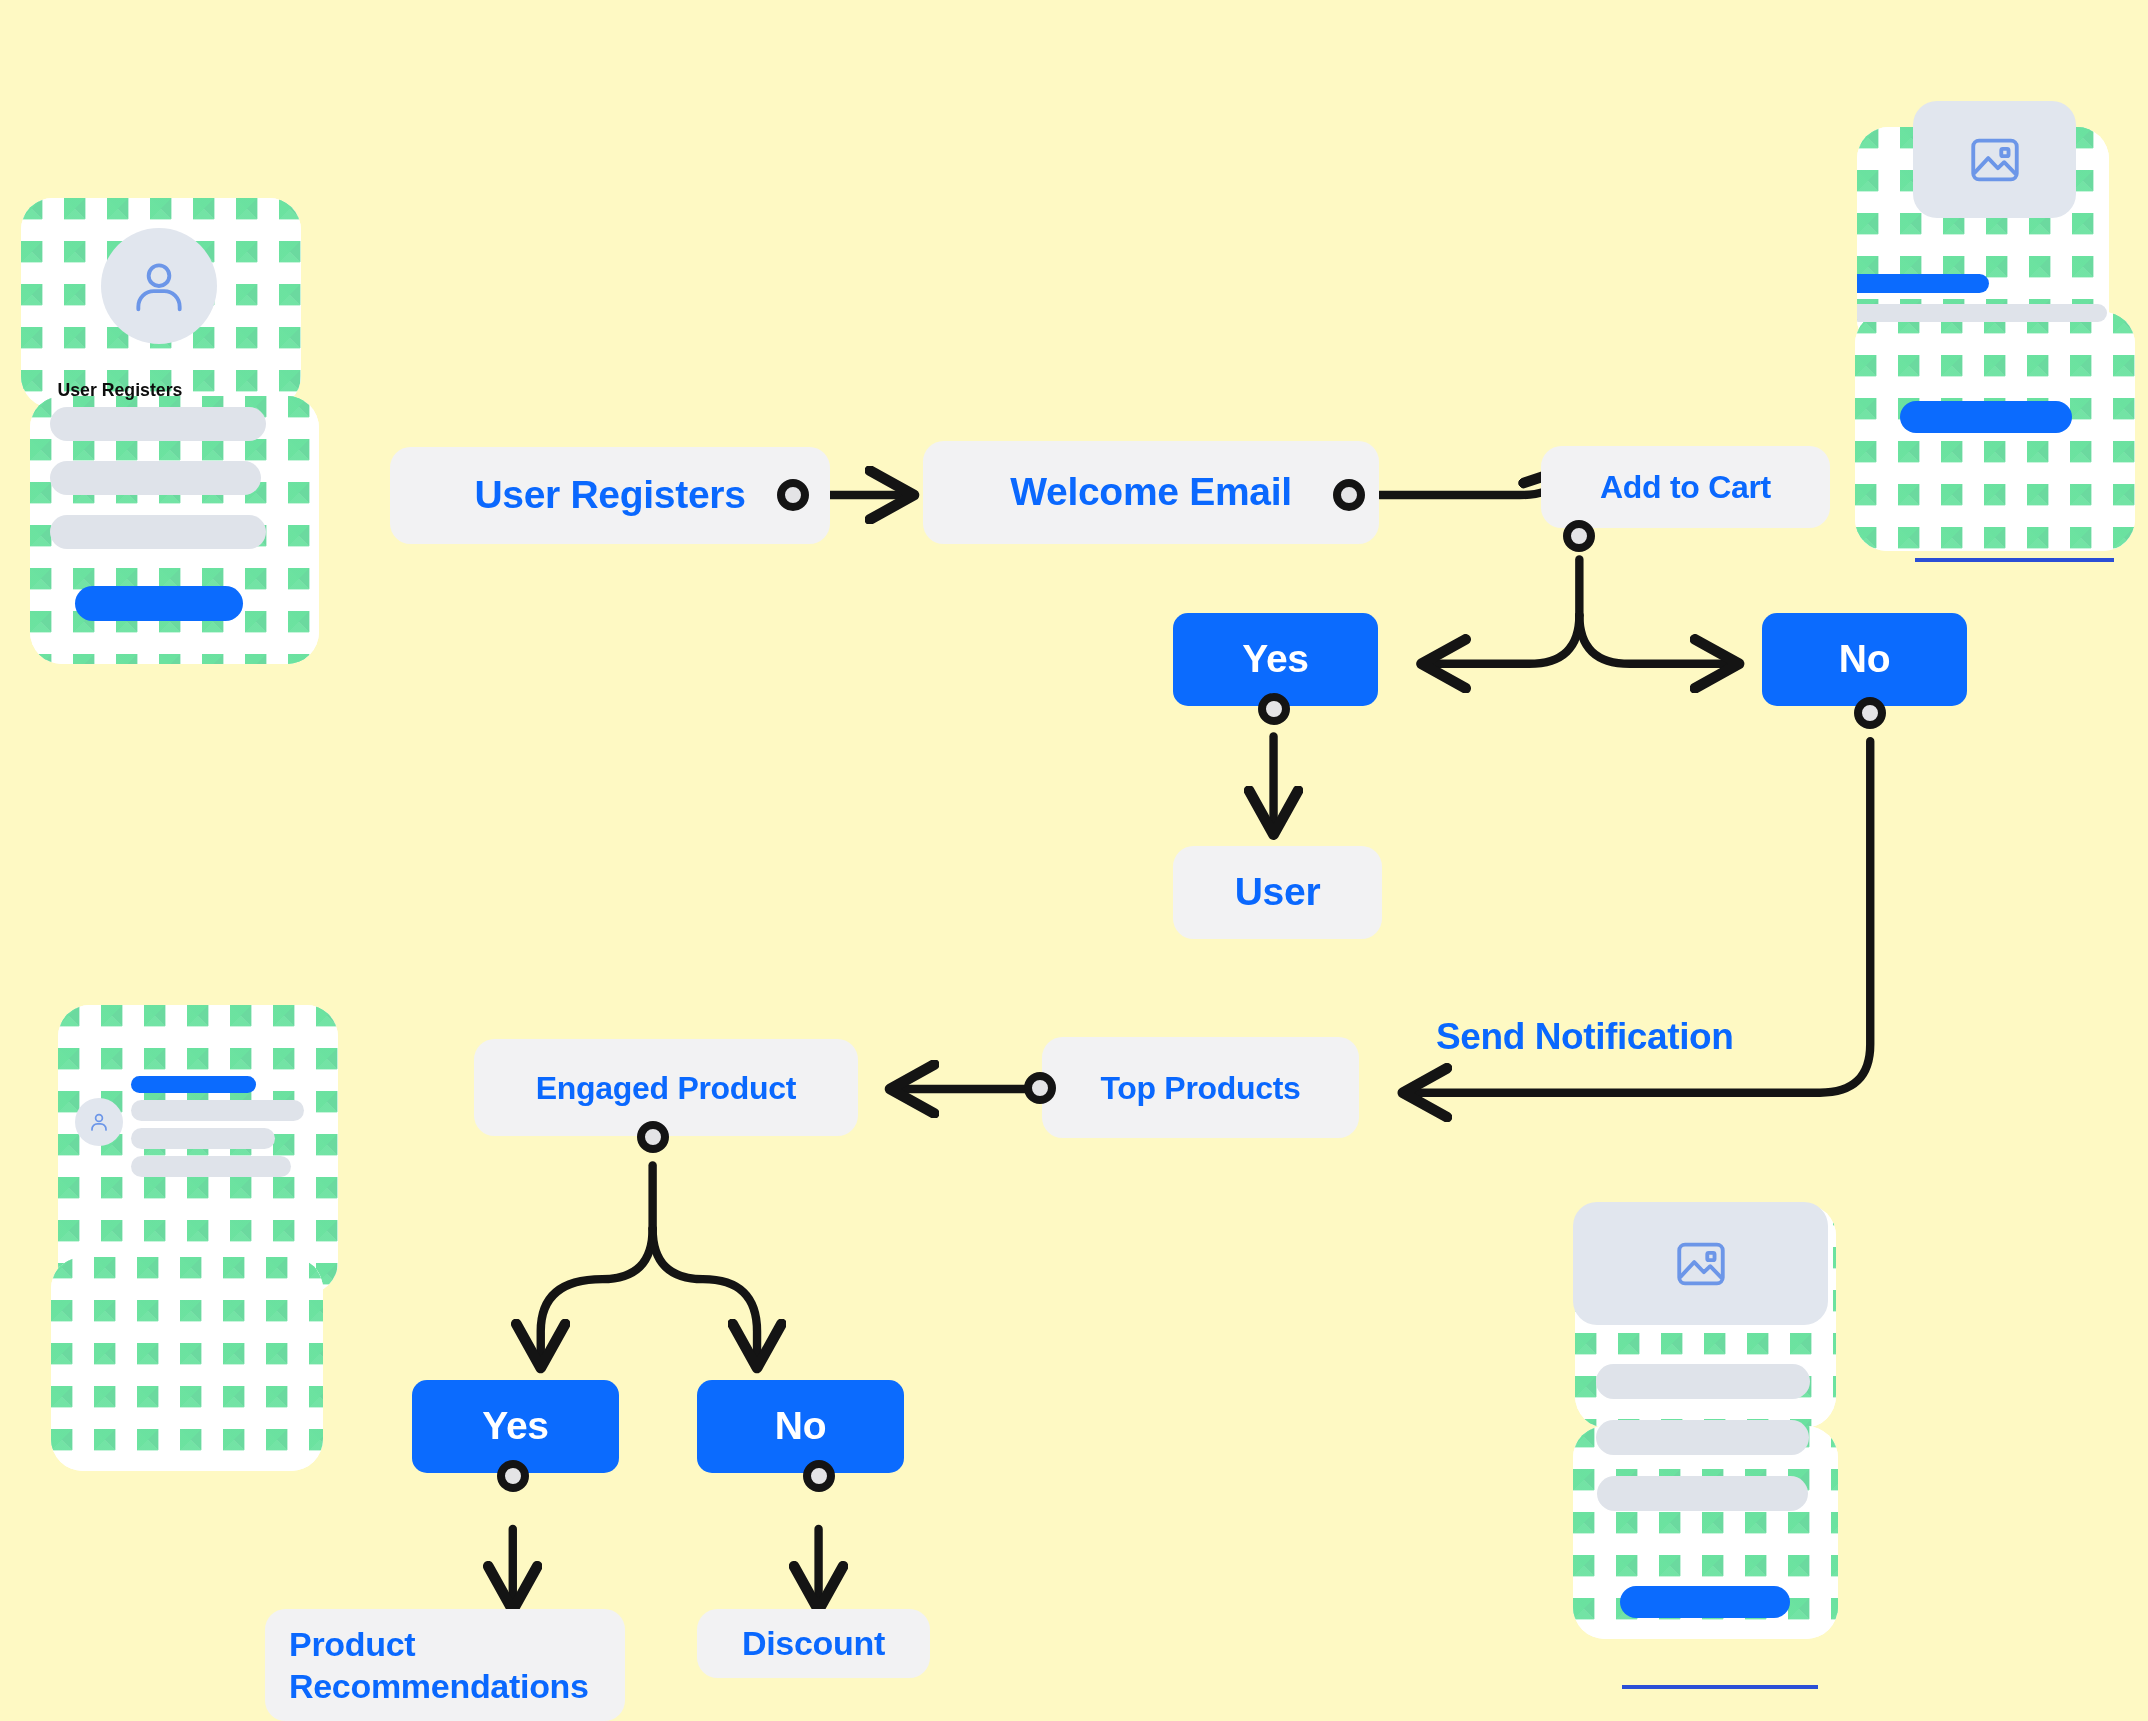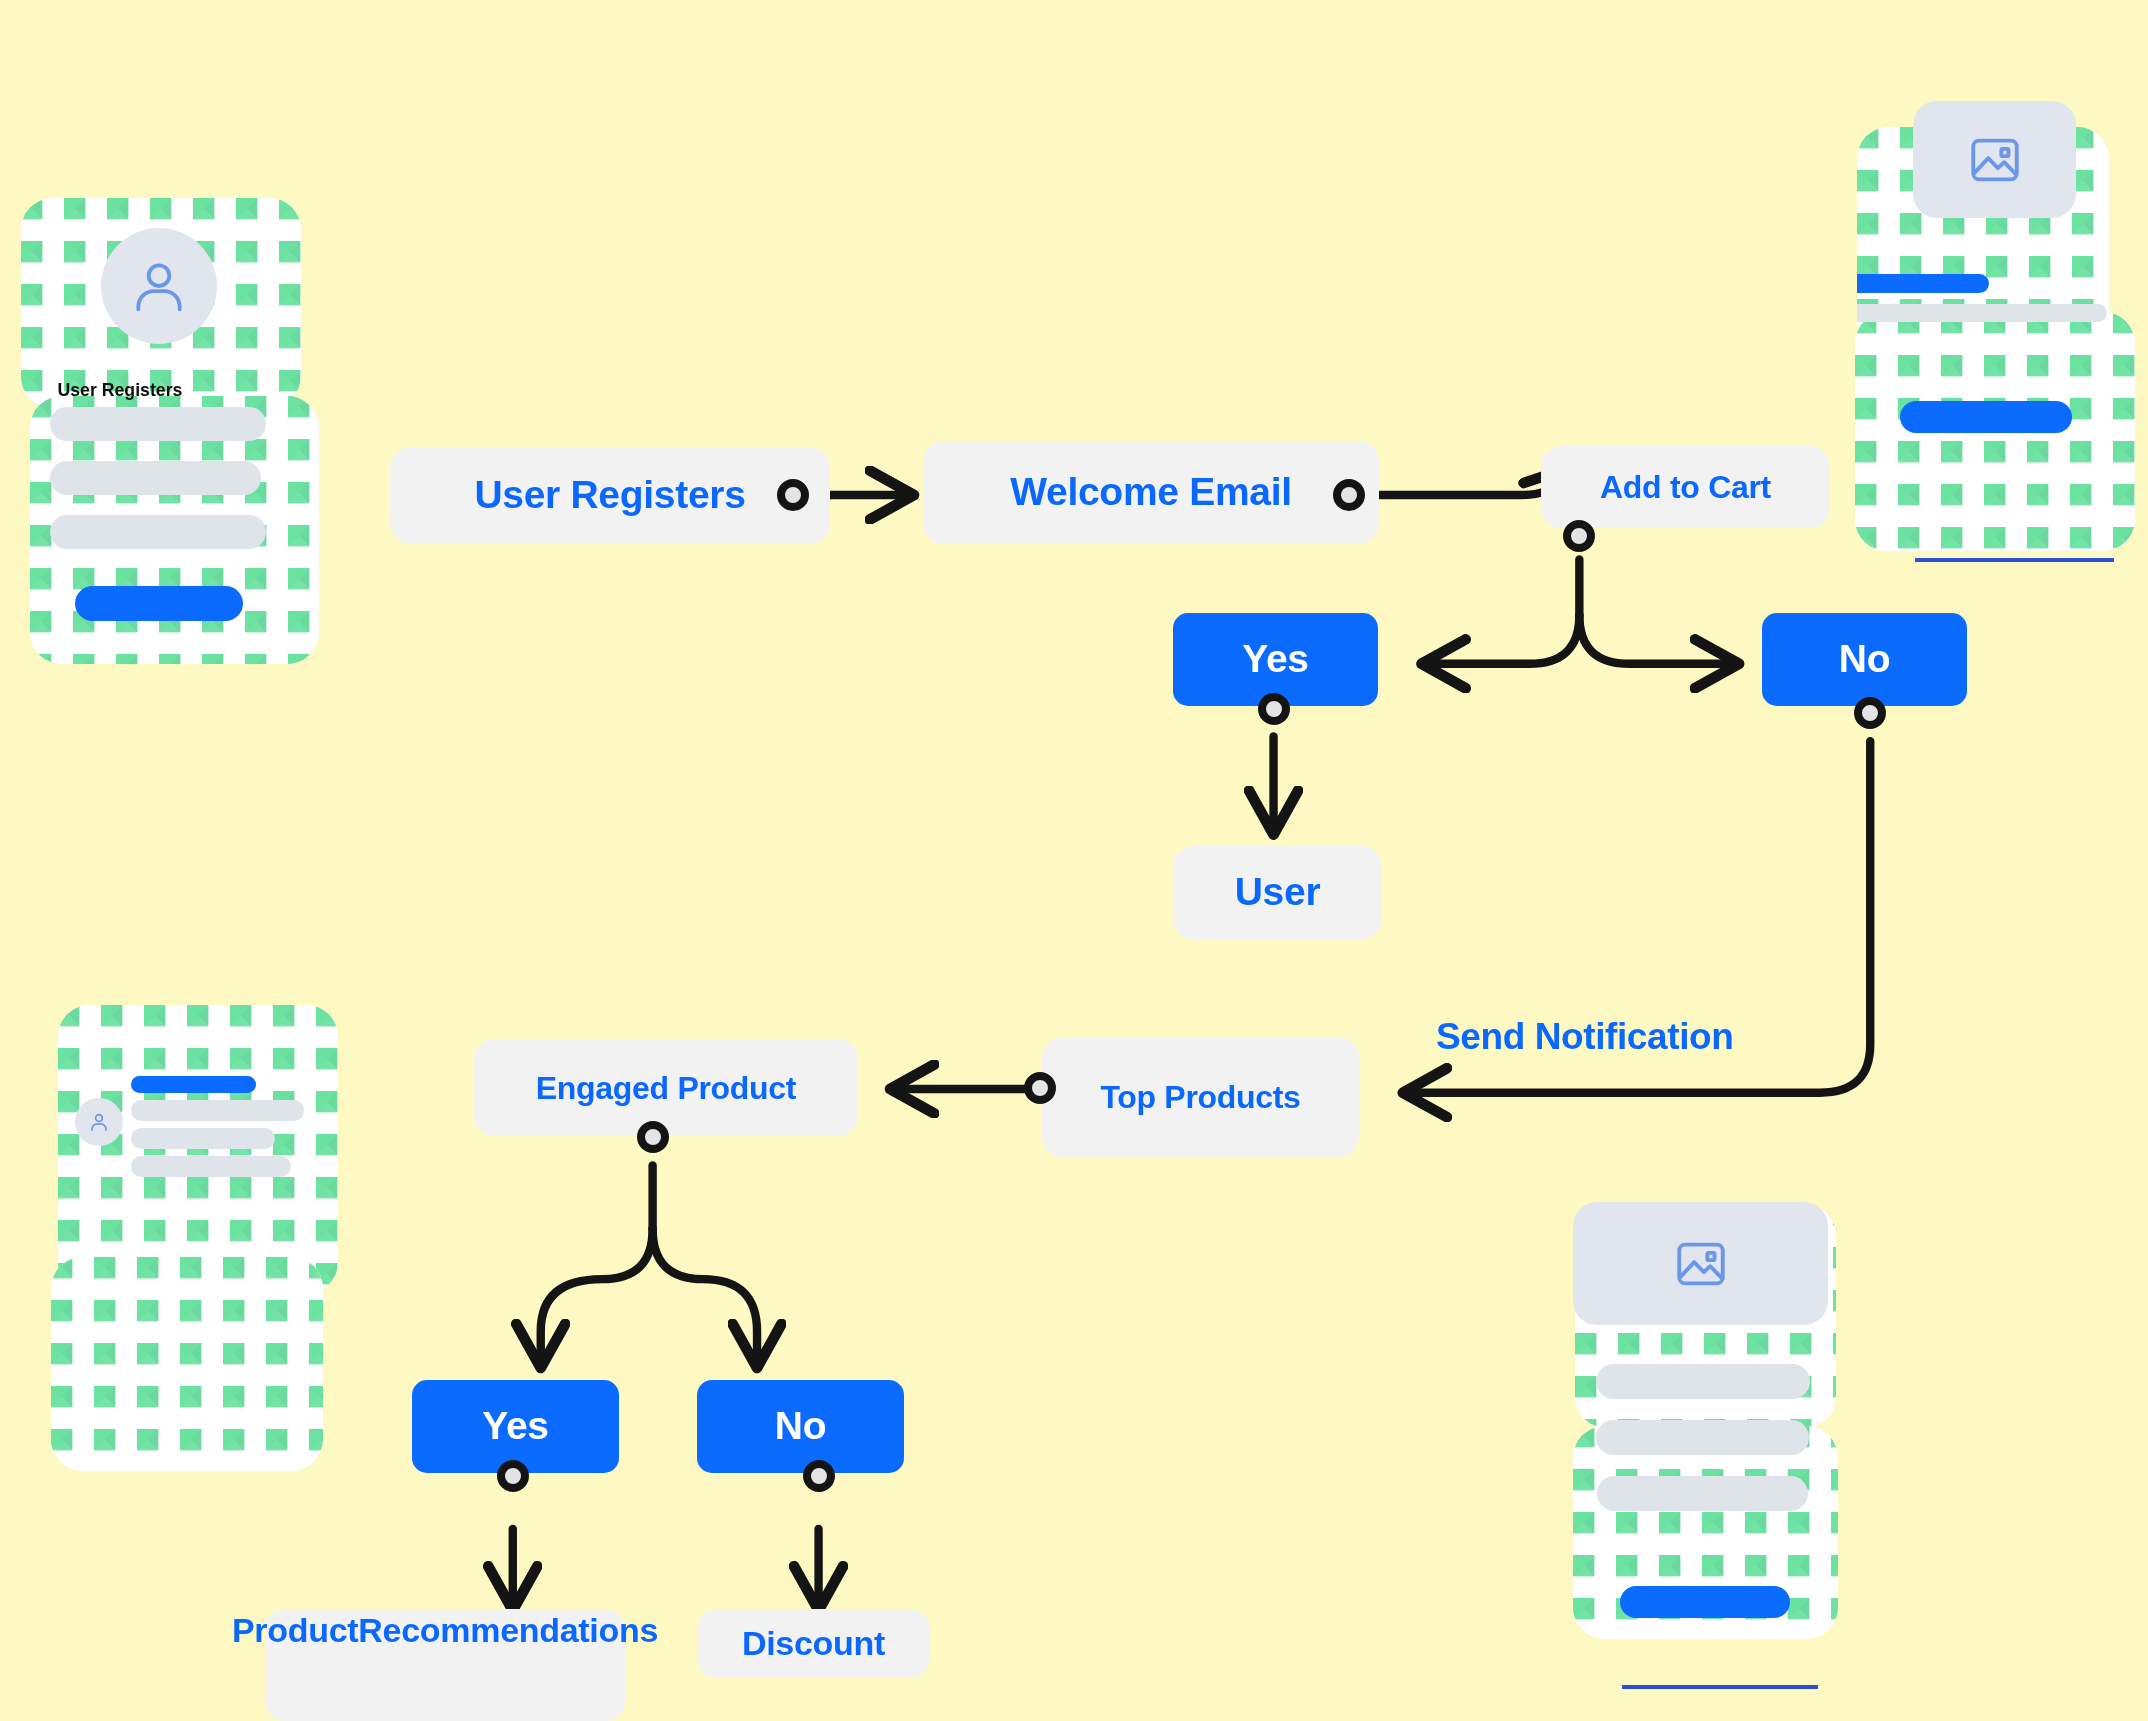--- a/index.html
+++ b/index.html
@@ -294,42 +294,42 @@
     <span>No</span>
   </div>
   <div class="knob" style="left:1854px; top:697px;"></div>
 
   <div class="node light" style="left:1173px; top:846px; width:209px; height:93px; font-size:39px;">
     <span>User</span>
   </div>
 
   <div class="edge-label" style="left:1436px; top:1016px; font-size:37px;">Send Notification</div>
 
-  <div class="node light" style="left:1042px; top:1037px; width:317px; height:120px; font-size:32px;">
+  <div class="node light" style="left:1042px; top:1037px; width:317px; height:101px; font-size:32px;">
     <span>Top Products</span>
   </div>
   <div class="knob" style="left:1024px; top:1072px;"></div>
 
   <div class="node light" style="left:474px; top:1039px; width:384px; height:97px; font-size:32px;">
     <span>Engaged Product</span>
   </div>
   <div class="knob" style="left:637px; top:1121px;"></div>
 
   <div class="node accent" style="left:412px; top:1380px; width:207px; height:93px; font-size:39px; border-radius:15px;">
     <span>Yes</span>
   </div>
   <div class="knob" style="left:497px; top:1460px;"></div>
 
   <div class="node accent" style="left:697px; top:1380px; width:207px; height:93px; font-size:39px; border-radius:15px;">
     <span>No</span>
   </div>
   <div class="knob" style="left:803px; top:1460px;"></div>
 
   <div class="node light" style="left:265px; top:1609px; width:360px; height:112px; font-size:34px;
-              flex-direction:row; align-items:flex-start; justify-content:center; padding:0 24px;">
+              flex-direction:column; align-items:flex-start; justify-content:center; padding:0 24px;">
     <span>Product</span>
     <span>Recommendations</span>
   </div>
 
   <div class="node light" style="left:697px; top:1609px; width:233px; height:69px; font-size:34px;">
     <span>Discount</span>
   </div>
 
 </div>
 

